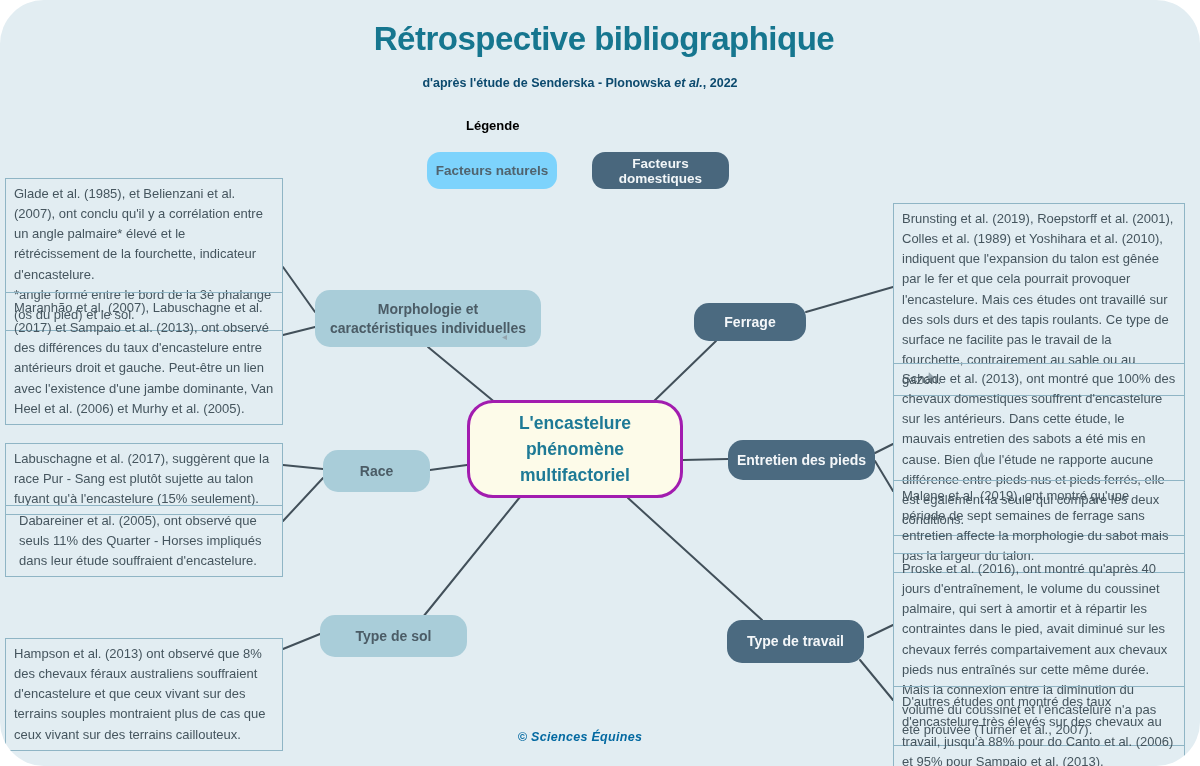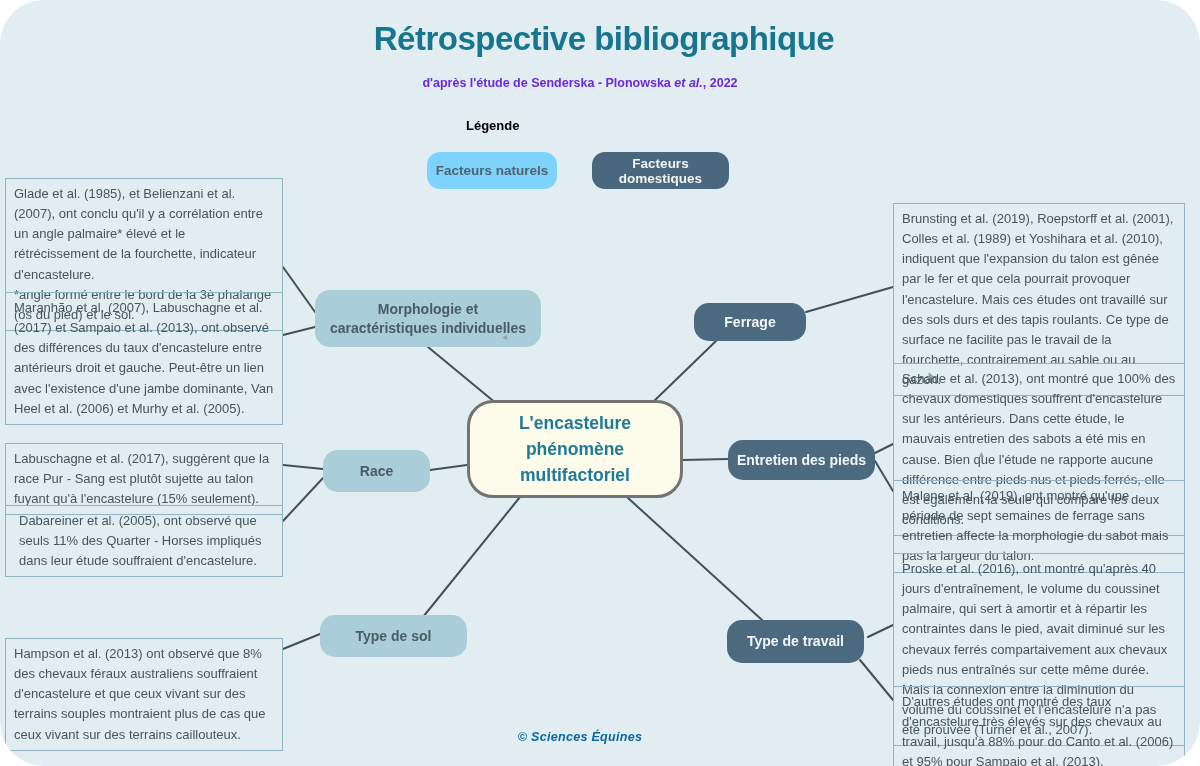--- a/index.html
+++ b/index.html
@@ -9,37 +9,37 @@
   }
   .links { position:absolute; left:0; top:0; width:1200px; height:766px; }
   .links path { stroke:#42505a; stroke-width:2; fill:none; stroke-linecap:round; }
 
   .title {
     position:absolute; top:20px; left:0; width:1160px; text-align:center;
     font-size:33px; font-weight:bold; color:#16768f; letter-spacing:-0.5px;margin-left:24px;
   }
   .subtitle {
     position:absolute; top:76px; left:0; width:1160px; text-align:center;
-    font-size:12.5px; font-weight:bold; color:#6d28d9;
+    font-size:12.5px; font-weight:bold; color:#0c4a6e;
   }
   .subtitle .it { font-style:italic; }
   .legend-title {
     position:absolute; top:118px; left:466px; width:200px; text-align:left;
     font-size:13px; font-weight:bold; color:#000000;
   }
   .pill {
     position:absolute; display:flex; align-items:center; justify-content:center;
     border-radius:13px; font-weight:bold; font-size:13.5px; text-align:center;
   }
   .pill.light { background:#7dd3fc; color:#50636e; }
   .pill.dark  { background:#49677d; color:#f2f6f8; }
 
   .center-node {
     position:absolute; left:467px; top:400px; width:216px; height:98px;
-    background:#fdfbe9; border:3px solid #737373; border-radius:26px;
+    background:#fdfbe9; border:3px solid #a21caf; border-radius:26px;
     display:flex; flex-direction:column; align-items:center; justify-content:center;
     color:#1e7a96; font-size:17.5px; font-weight:bold; line-height:1.5; text-align:center;
     box-sizing:border-box;
   }
   .node {
     position:absolute; display:flex; align-items:center; justify-content:center;
     font-weight:bold; font-size:14px; line-height:1.35; text-align:center;
     border-radius:15px; padding:2px 8px; box-sizing:border-box;
   }
   .node.light { background:#a9cdd9; color:#4b5c66; }

